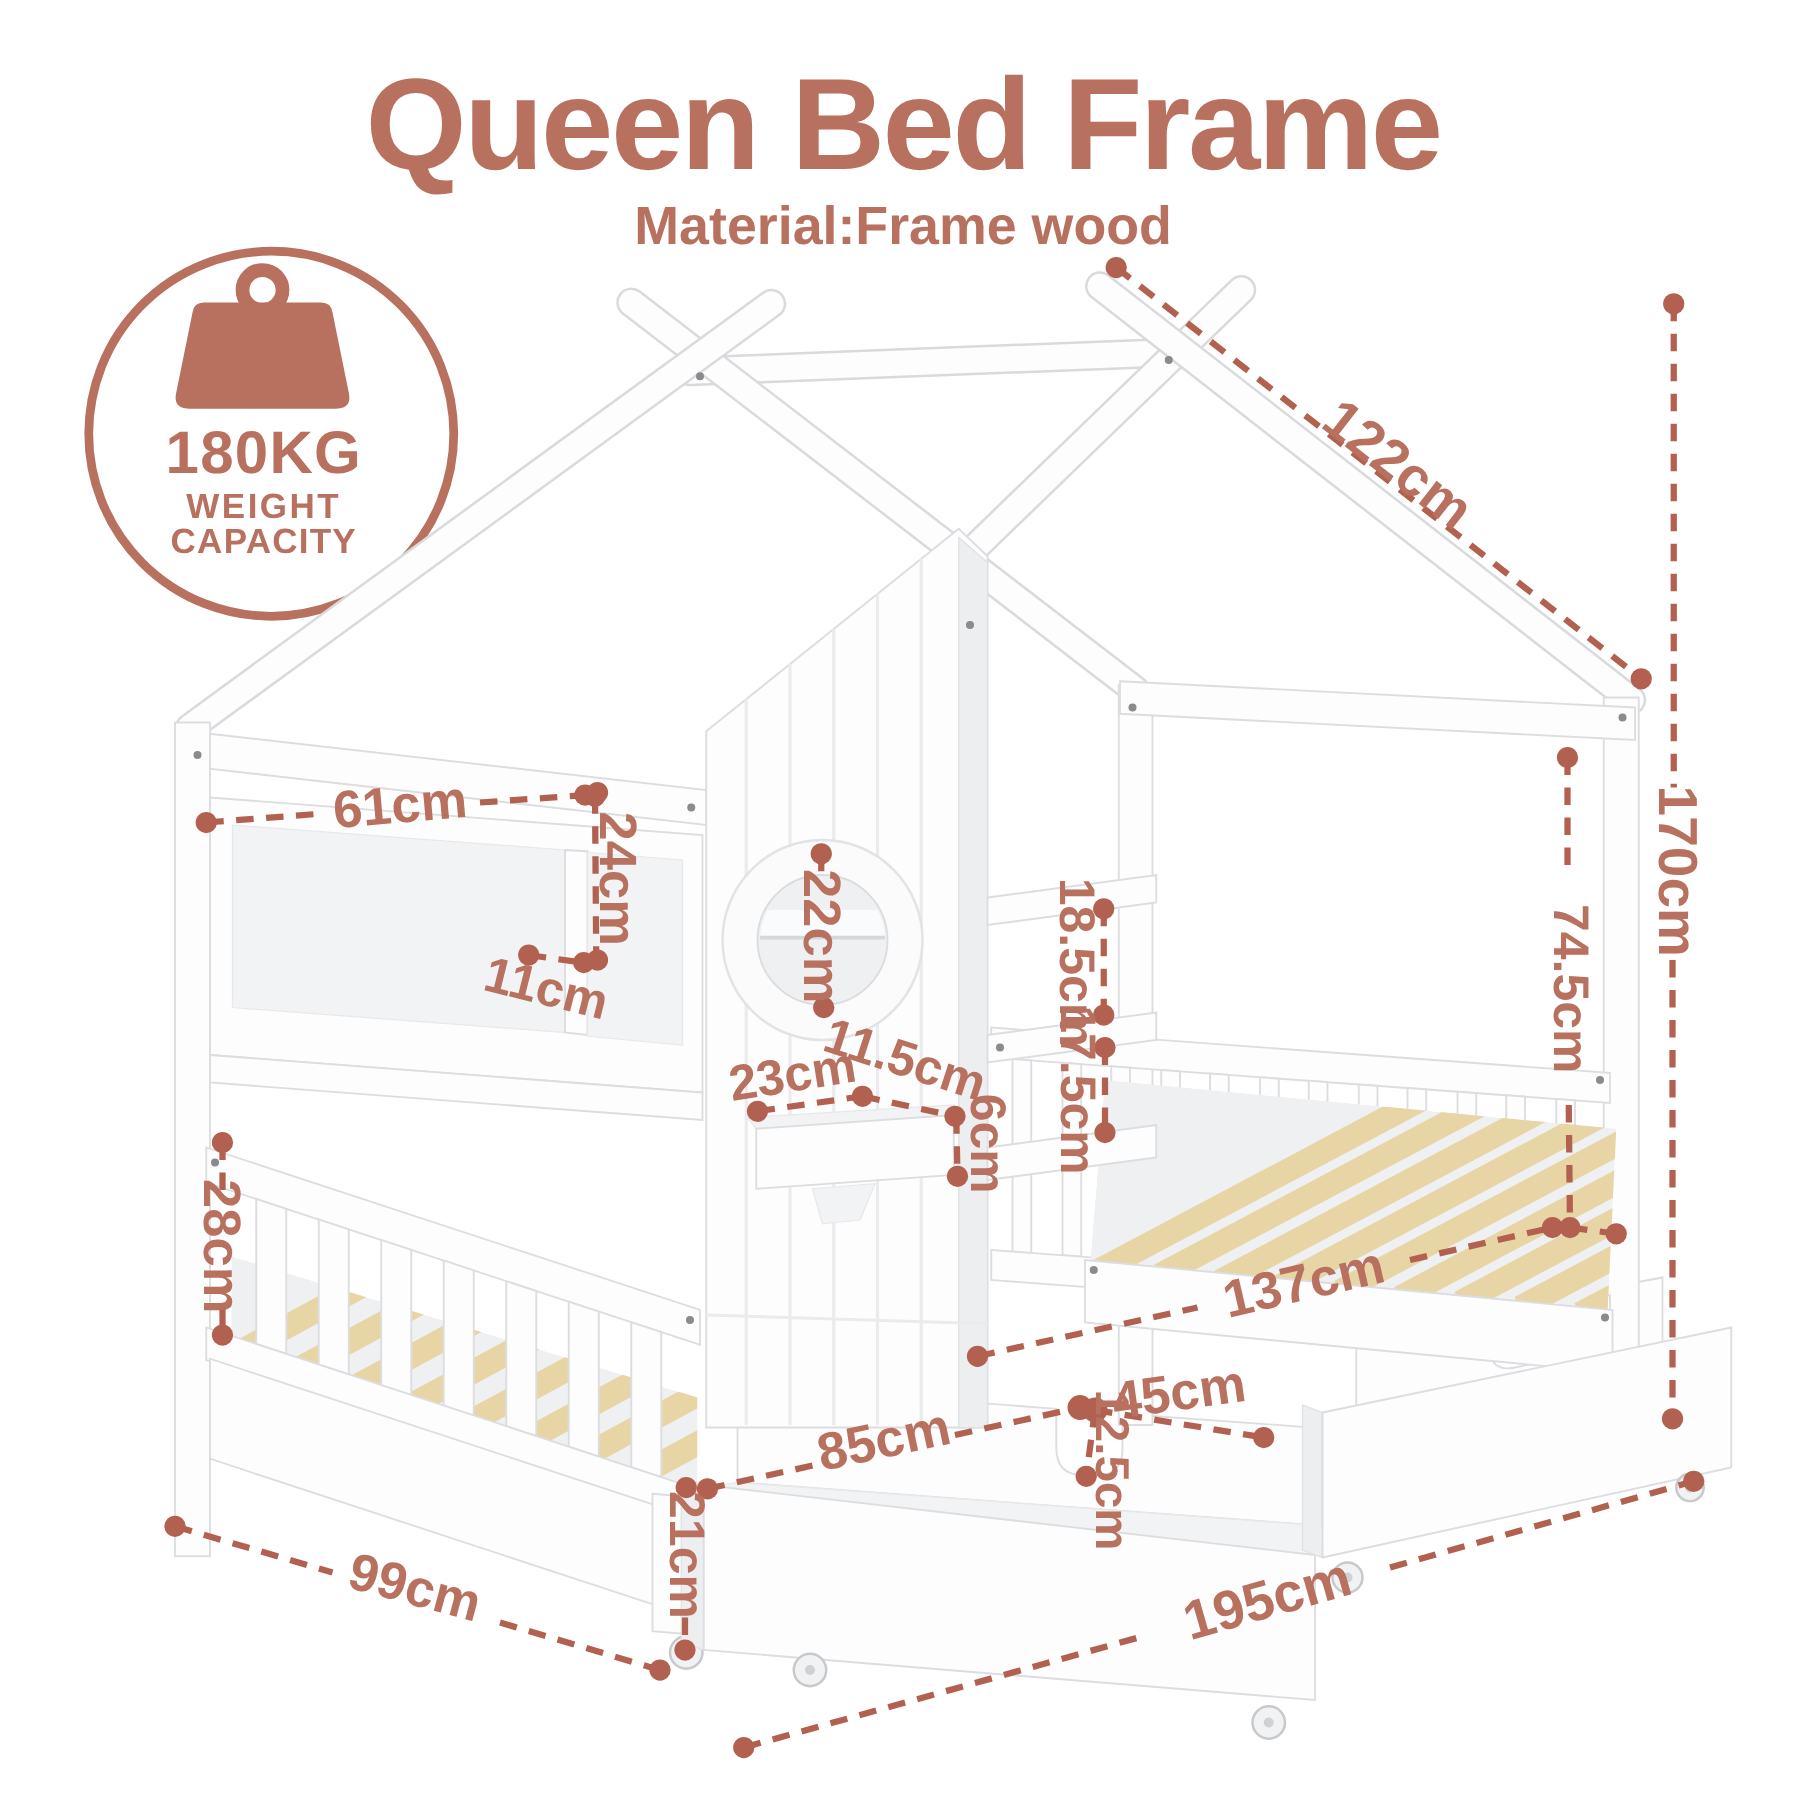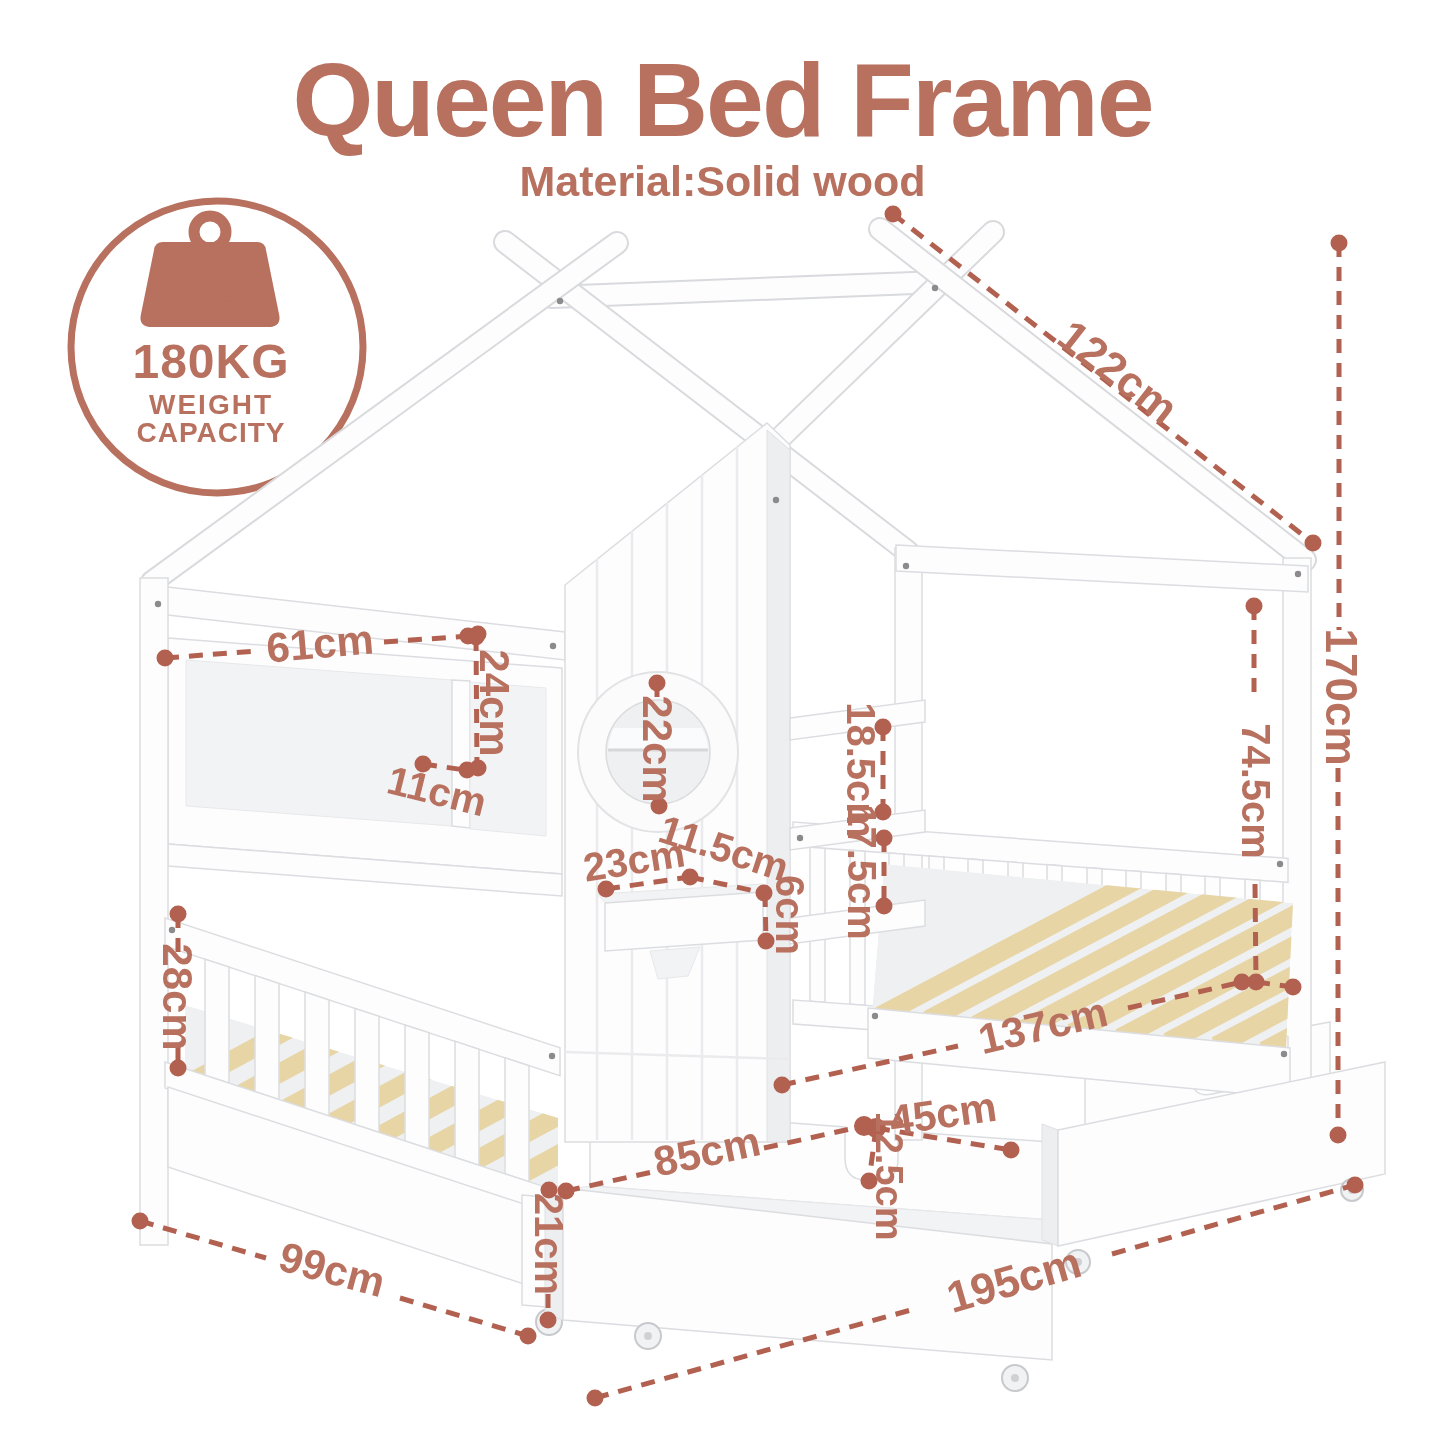--- a/index.html
+++ b/index.html
@@ -34,21 +34,21 @@
   .dot{fill:var(--accent-line);}
   .dim{position:absolute;color:var(--accent-text);font-weight:bold;white-space:nowrap;
        transform:translate(-50%,-50%) rotate(var(--r,0deg));line-height:1;}
 </style>
 </head>
 <body>
 
 <div class="page">
 
   <div class="title">Queen Bed Frame</div>
-  <div class="subtitle">Material:Solid wood</div>
+  <div class="subtitle">Material:Frame wood</div>
 
   <div class="badge">
     <svg width="320" height="320" viewBox="0 0 320 320">
       <circle cx="157" cy="157" r="146" fill="#ffffff" stroke="#b8705f" stroke-width="7"></circle>
       <g>
         <circle cx="150" cy="42" r="16" fill="none" stroke="#b8705f" stroke-width="11"></circle>
         <path d="M103,52 L197,52 Q205,52 206,60 L219,124 Q222,137 208,137 L92,137 Q78,137 81,124 L94,60 Q95,52 103,52 Z" fill="#b8705f"></path>
         <text x="151" y="112" font-size="46" text-anchor="middle" fill="#ffffff">KG</text>
       </g>
       <text x="151" y="188" font-size="48" text-anchor="middle" letter-spacing="1">180KG</text>

